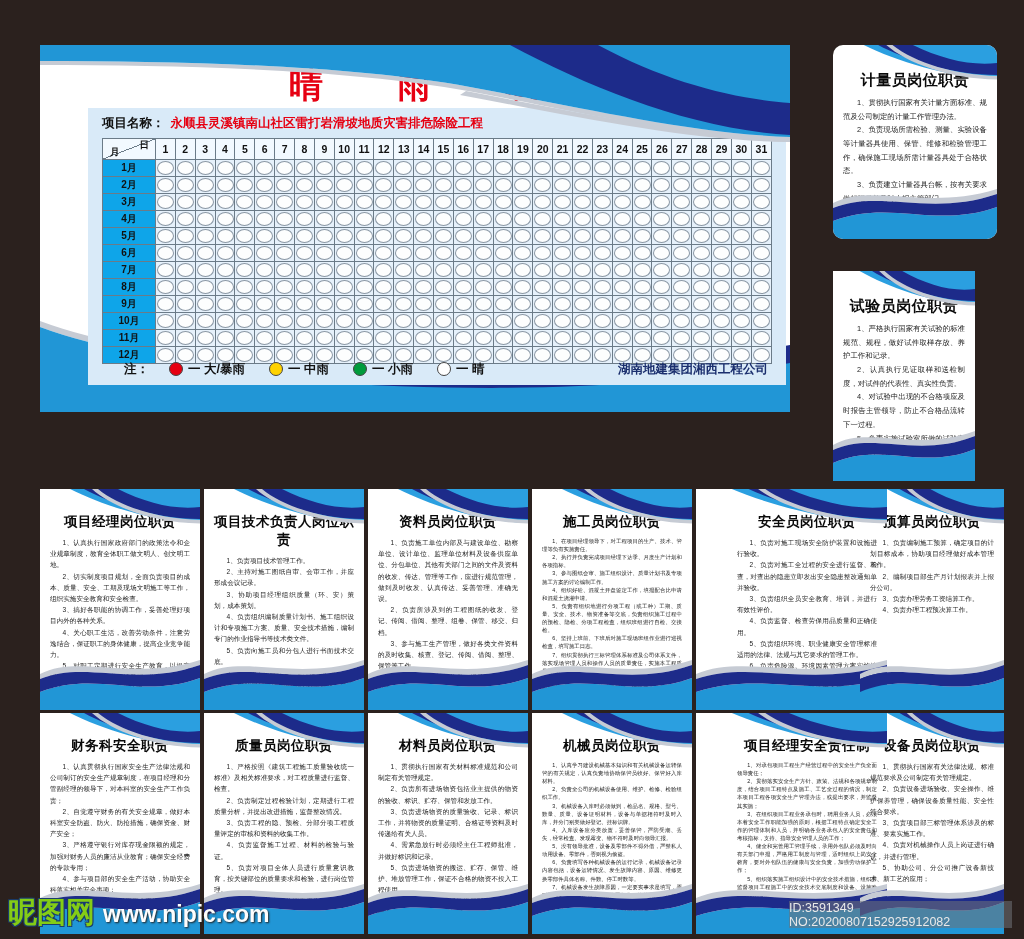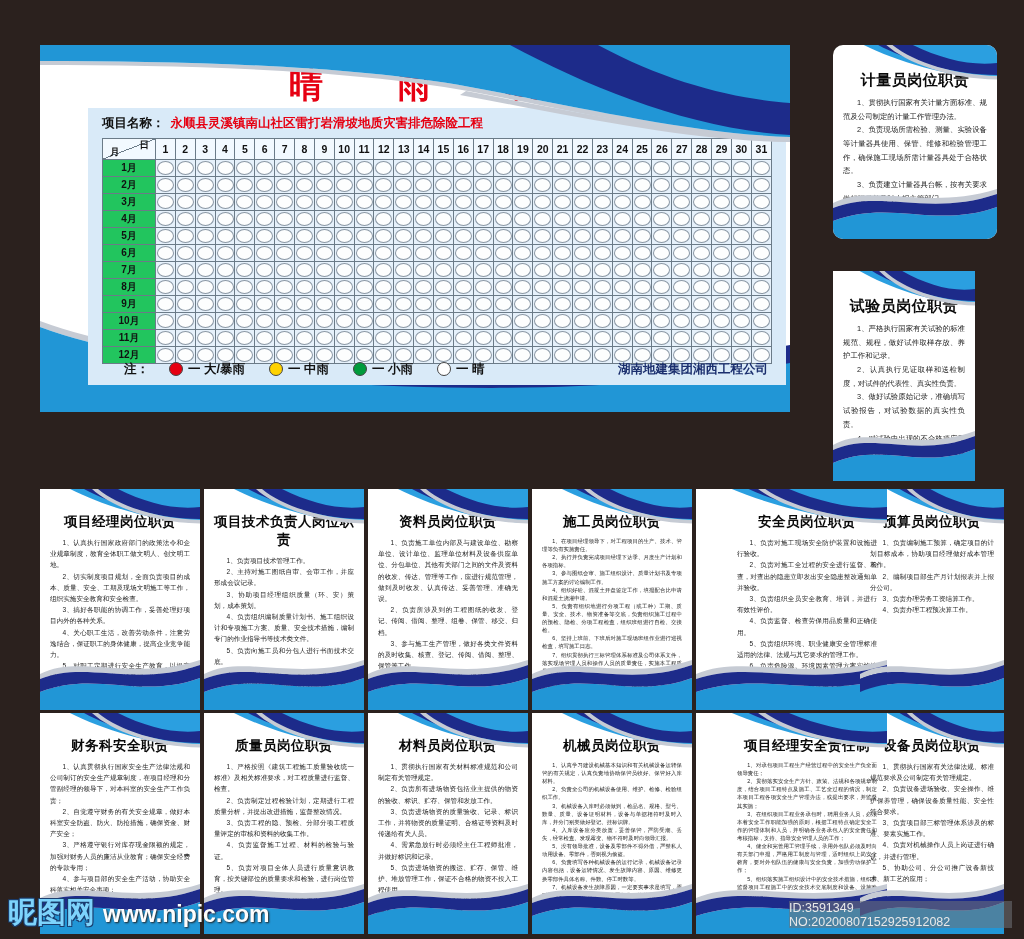--- a/index.html
+++ b/index.html
@@ -12,21 +12,21 @@
   .banner-svg{position:absolute;top:0;left:0;width:750px;height:135px;z-index:3;pointer-events:none;}
   .board-bottom-svg{position:absolute;bottom:0;left:0;width:750px;height:125px;z-index:1;pointer-events:none;}
   .board-title{position:absolute;top:18px;left:0;width:100%;margin:0;text-align:center;z-index:2;
                color:#e60012;font-size:34px;font-weight:bold;letter-spacing:2px;}
   .inner-panel{position:absolute;left:48px;top:63px;width:698px;height:277px;background:#d9eaf8;z-index:2;}
   .project-row{padding:7px 0 0 14px;font-size:12.5px;font-weight:bold;color:#111;}
   .project-name{color:#e60012;margin-left:6px;}
   .calendar{border-collapse:collapse;table-layout:fixed;width:670px;margin:6px auto 0 auto;}
   .calendar th,.calendar td{border:1px solid #6b7b88;padding:0;}
   .calendar thead th{height:20px;font-size:10.5px;font-weight:bold;color:#111;background:#f2f9ff;}
-  .calendar tbody th{height:15px;font-size:10px;font-weight:bold;color:#111;background:#22c55e;}
+  .calendar tbody th{height:15px;font-size:10px;font-weight:bold;color:#111;background:#0ea5e9;}
   .calendar td{background:#e6f1fb;}
   .col-month{width:52px;}
   .diag{position:relative;width:100%;height:20px;
         background:linear-gradient(to bottom right,transparent 48.8%,#6b7b88 48.8%,#6b7b88 51.2%,transparent 51.2%);}
   .d-day{position:absolute;top:0;right:6px;font-size:9.5px;}
   .d-month{position:absolute;bottom:0;left:7px;font-size:9.5px;}
   .dot{display:block;width:15px;height:12px;margin:1px auto;background:#fdfefe;
        border:1px solid #8b98a5;border-radius:50%;}
   .legend-row{position:absolute;left:14px;right:14px;bottom:4px;height:24px;display:flex;
               align-items:center;font-size:12.5px;font-weight:bold;color:#111;}
@@ -45,21 +45,21 @@
   .panel-body.dense{font-size:5.4px;line-height:1.5;}
   .panel.side .panel-title{font-size:15px;margin-top:26px;}
   .panel.side .panel-body{font-size:7.4px;line-height:1.85;}
   .sp1{left:833px;top:45px;width:164px;height:194px;border-radius:10px;}
   .sp2{left:833px;top:271px;width:142px;height:210px;}
   .r1{top:489px;height:221px;} .r2{top:713px;height:221px;}
   .c1{left:40px;width:160px;} .c2{left:204px;width:160px;} .c3{left:368px;width:160px;}
   .c4{left:532px;width:160px;} .c5{left:696px;width:160px;padding-left:31px;} .c6{left:860px;width:144px;}
   
   .wm-left{position:absolute;left:8px;bottom:6px;display:flex;align-items:baseline;gap:8px;z-index:9;}
-  .wm-logo{font-size:29px;font-weight:bold;color:#7dd3fc;
+  .wm-logo{font-size:29px;font-weight:bold;color:#84cc16;
            text-shadow:1px 1px 0 #1a3d6e,-1px -1px 0 #1a3d6e,1px -1px 0 #1a3d6e,-1px 1px 0 #1a3d6e;}
   .wm-url{font-size:23px;font-weight:bold;color:#fdfdfd;text-shadow:1px 1px 2px #222;}
   .wm-right{position:absolute;left:789px;top:901px;width:223px;height:27px;z-index:9;
             background:rgba(112,114,120,0.55);color:#e9e9e9;font-size:12.5px;
             display:flex;align-items:center;justify-content:flex-end;padding-right:6px;box-sizing:border-box;}
 </style>
 </head>
 <body>
 
 <div class="canvas">
@@ -1324,21 +1324,20 @@
   <section class="panel side sp2">
   <svg class="p-corner" viewBox="0 0 160 52" preserveAspectRatio="none">
     <path fill="#2b9fe0" d="M30,0 H160 V34 C110,32 62,16 30,0 Z"></path>
     <path fill="#1d2b8a" d="M44,0 H78 C106,14 134,21 160,18 L160,30 C114,30 70,14 44,0 Z"></path>
     <path fill="#c6cbd4" d="M58,0 C80,18 120,30 160,31 L160,34.5 C114,34 72,18 52,0 Z"></path>
   </svg>
   <h2 class="panel-title">试验员岗位职责</h2>
   <div class="panel-body">
         <p>1、严格执行国家有关试验的标准规范、规程，做好试件取样存放、养护工作和记录。</p>
         <p>2、认真执行见证取样和送检制度，对试件的代表性、真实性负责。</p>
-        <p>3、做好试验原始记录，准确填写试验报告，对试验数据的真实性负责。</p>
         <p>4、对试验中出现的不合格项应及时报告主管领导，防止不合格品流转下一过程。</p>
         <p>5、负责实施试验室所做的试验室外的检验和试验。</p>
         <p>6、负责取样（样品）委托试验室试验，填写委托试验单。</p>
       </div>
   <svg class="p-wave" viewBox="0 0 160 62" preserveAspectRatio="none">
     <path fill="#c6cbd4" d="M0,26 C40,6 90,34 160,12 L160,17 C95,40 45,12 0,31 Z"></path>
     <path fill="#2196d6" d="M0,44 C55,22 100,52 160,30 L160,62 L0,62 Z"></path>
     <path fill="#1d2b8a" d="M0,31 C45,12 95,40 160,17 L160,30 C100,52 55,22 0,44 Z"></path>
   </svg>
 </section>

